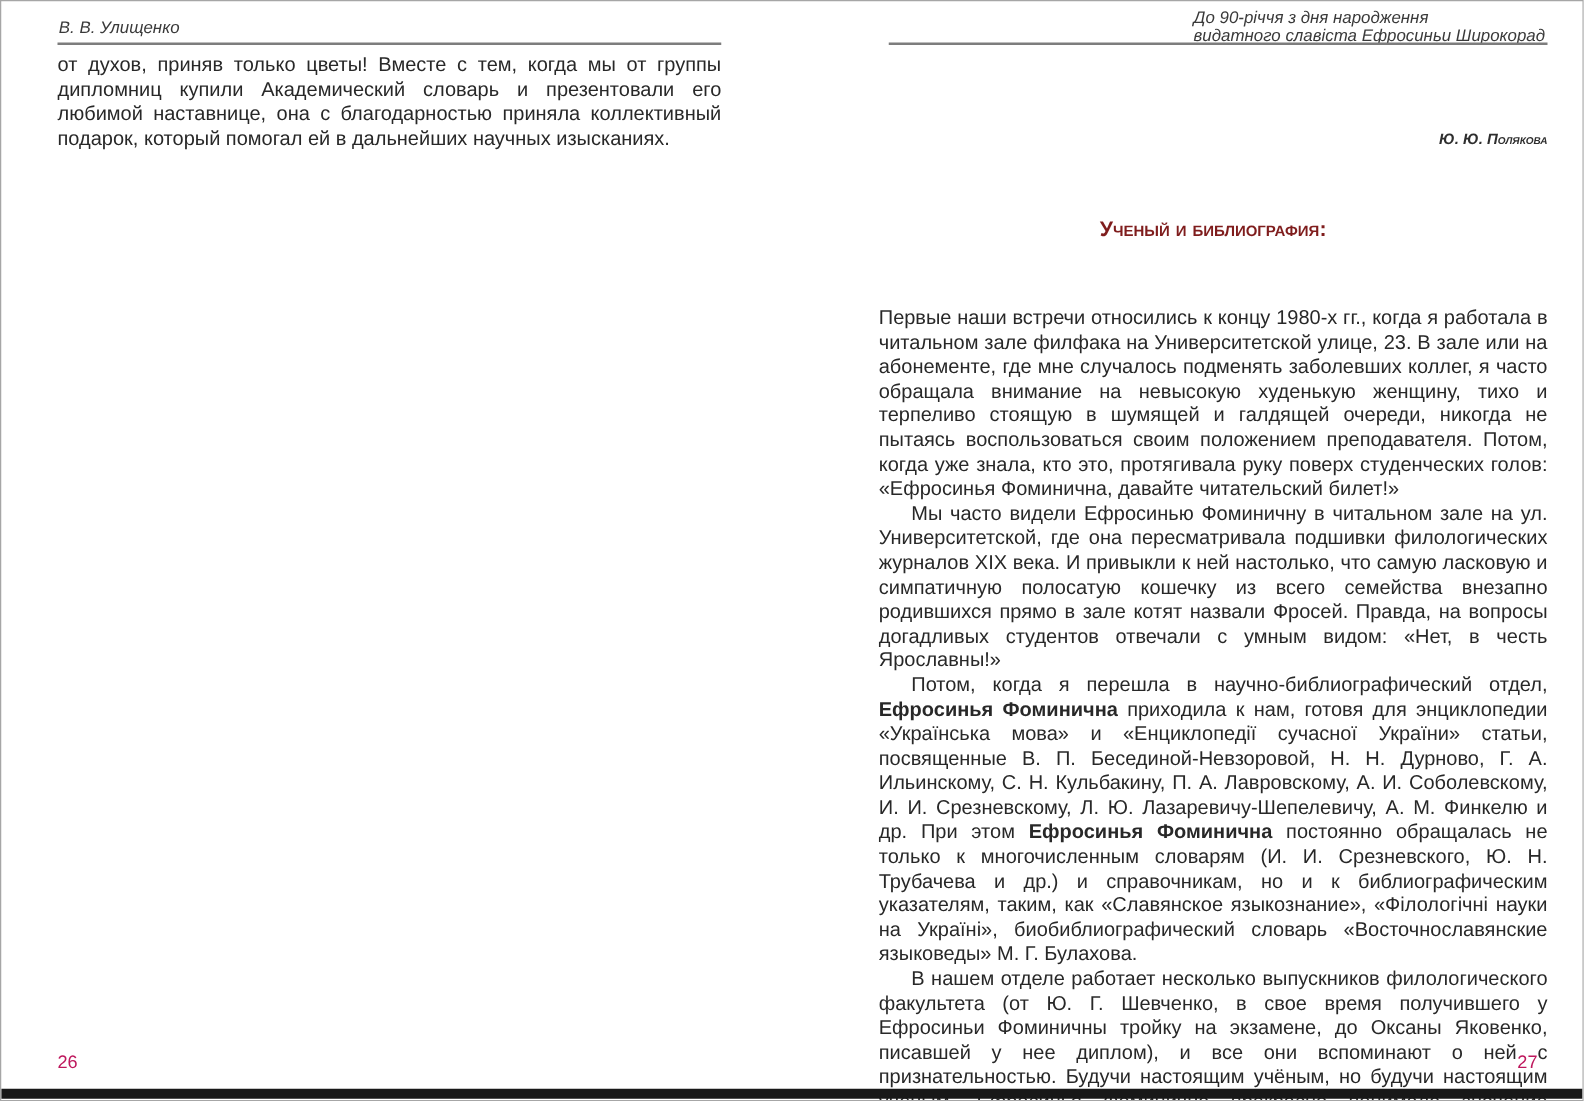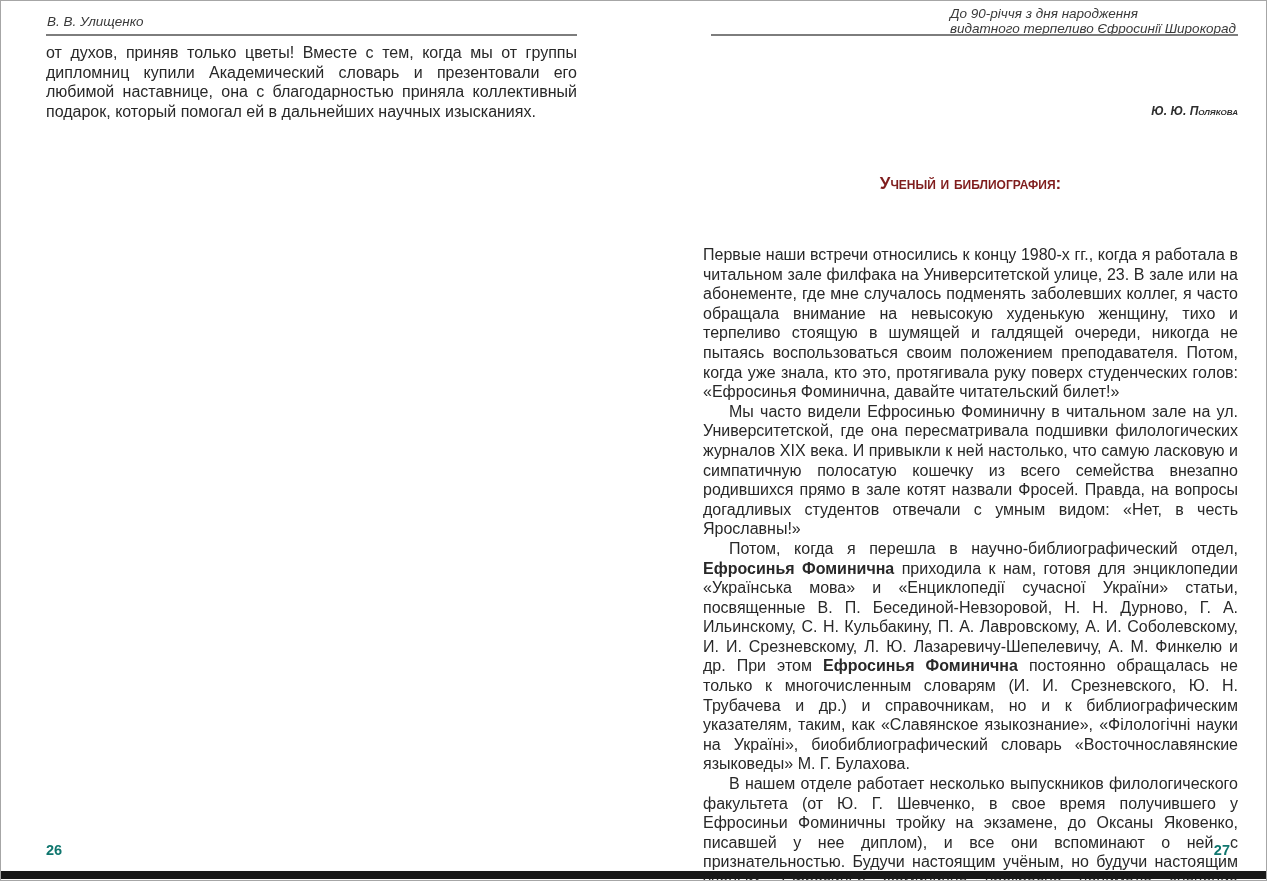--- a/index.html
+++ b/index.html
@@ -67,22 +67,21 @@
   }
   .body-col.left-col  { left: 45px;  top: 42px;  width: 531px; }
   .body-col.right-col { left: 702px; top: 244px; width: 535px; }
   .para { margin: 0; }
   .para.indent { text-indent: 26px; }
   .bold { font-weight: bold; }
   
   .pageno {
     position: absolute;
     font-size: 14.5px;
-    color: #0f766e;
-    font-weight: bold;
+    color: #be185d;
   }
   .pageno.left  { left: 45px; top: 841px; }
   .pageno.right { right: 36px; top: 841px; }
   
   .bottom-bar {
     position: absolute;
     left: 0; right: 0;
     top: 870px;
     height: 8px;
     background: #181818;
@@ -100,21 +99,21 @@
     <div class="head-rule left-rule"></div>
     <div class="body-col left-col">
         <p class="para"><span>от духов, приняв только цветы! Вместе с тем, когда мы от группы дипломниц купили Академический словарь и презентовали его любимой наставнице, она с благодарностью приняла коллективный подарок, который помогал ей в дальнейших научных изысканиях.</span></p>
       </div>
     <div class="pageno left">26</div>
   </div>
 
   <div>
     <div class="running-head right">
       <div>До 90-річчя з  дня народження</div>
-      <div>видатного терпеливо Єфросинії Широкорад</div>
+      <div>видатного славіста Ефросиньи Широкорад</div>
     </div>
     <div class="head-rule right-rule"></div>
 
     <div class="author">Ю. Ю. Полякова</div>
 
     <div class="article-title">
       <div>Ученый и библиография:</div>
     </div>
 
     <div class="body-col right-col">

